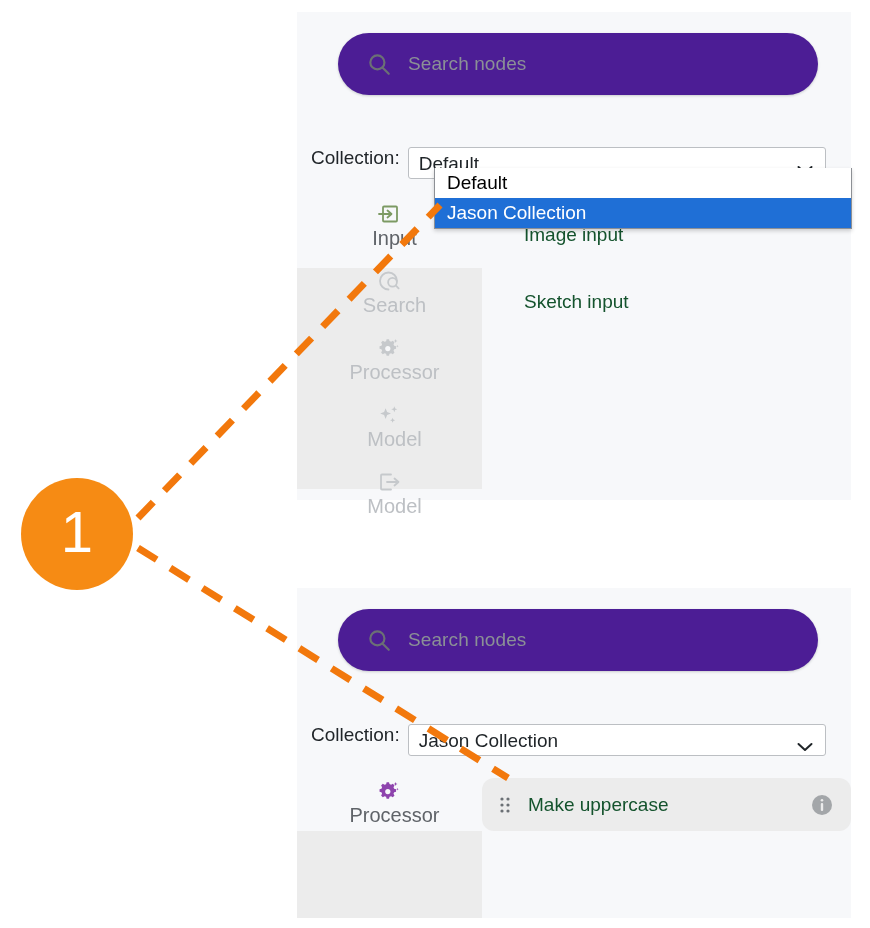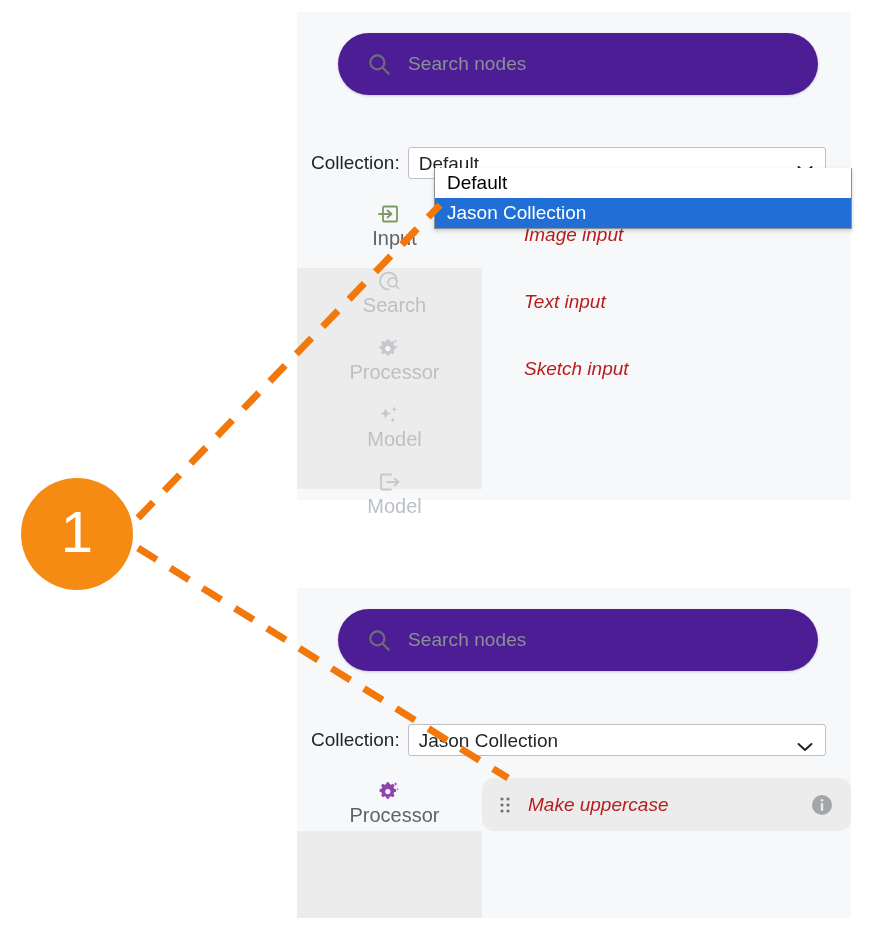--- a/index.html
+++ b/index.html
@@ -44,21 +44,21 @@
     font-size: 19px;
     letter-spacing: .1px;
     user-select: none;
   }
 
   
   .collection-row {
     position: absolute;
     left: 14px;
     display: flex;
-    align-items: center;
+    align-items: flex-start;
     height: 32px;
   }
   #panel-one .collection-row { top: 135px; }
   #panel-two .collection-row { top: 136px; }
   .collection-label {
     font-size: 19px;
     color: #1f2428;
     margin-right: 8px;
     white-space: nowrap;
   }
@@ -161,23 +161,22 @@
     flex: 1 1 auto;
     background: #f7f8fa;
     position: relative;
   }
   .node-item {
     height: 67px;
     display: flex;
     align-items: center;
     padding-left: 42px;
     font-size: 19px;
-    color: #b91c1c;
+    color: #14532d;
     white-space: nowrap;
-    font-style: italic;
   }
   #panel-two .node-item {
     height: 53px;
     padding-left: 16px;
     background: #ececec;
     border-radius: 12px;
   }
   .drag-handle {
     width: 14px; height: 20px;
     margin-right: 16px;
@@ -304,23 +303,20 @@
               <polyline points="17.5,8.5 21.5,12 17.5,15.5"></polyline>
             </svg>
           </span>
           <span class="cat-label">Model</span>
         </div>
       </div>
 
       <div class="node-col">
         <div class="node-item">
           <span class="node-name">Image input</span>
-        </div>
-        <div class="node-item">
-          <span class="node-name">Text input</span>
         </div>
         <div class="node-item">
           <span class="node-name">Sketch input</span>
         </div>
       </div>
     </div>
   </div>
 
   <div class="dropdown-list">
     <div class="dropdown-option">

